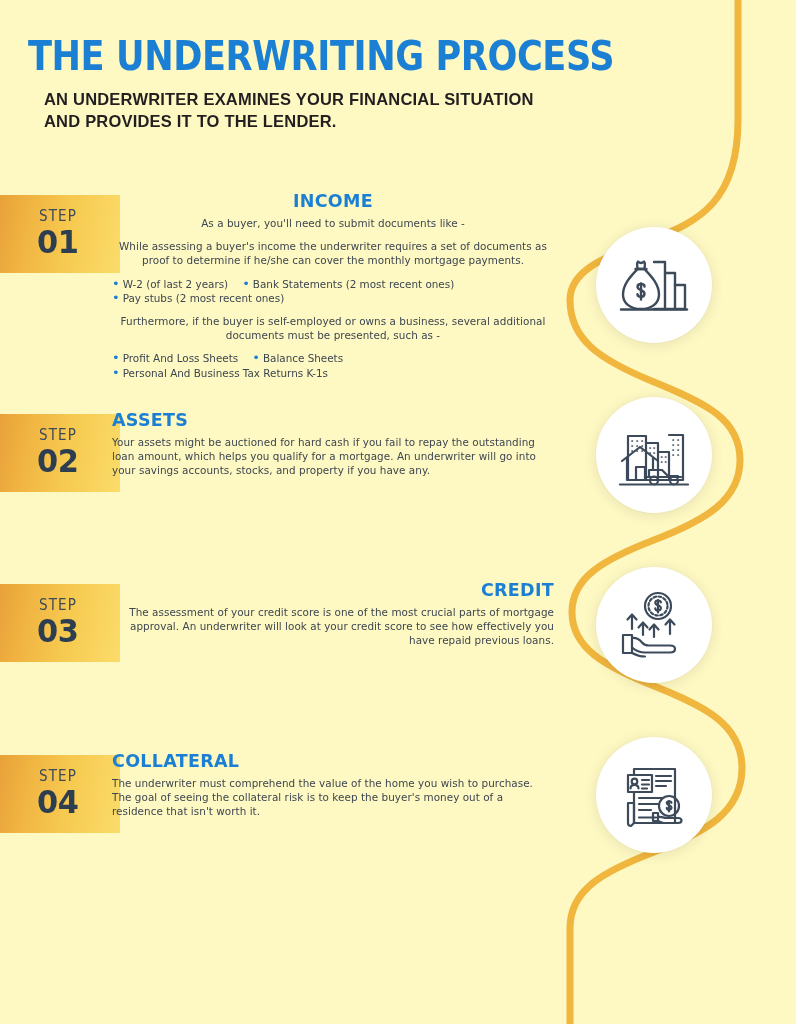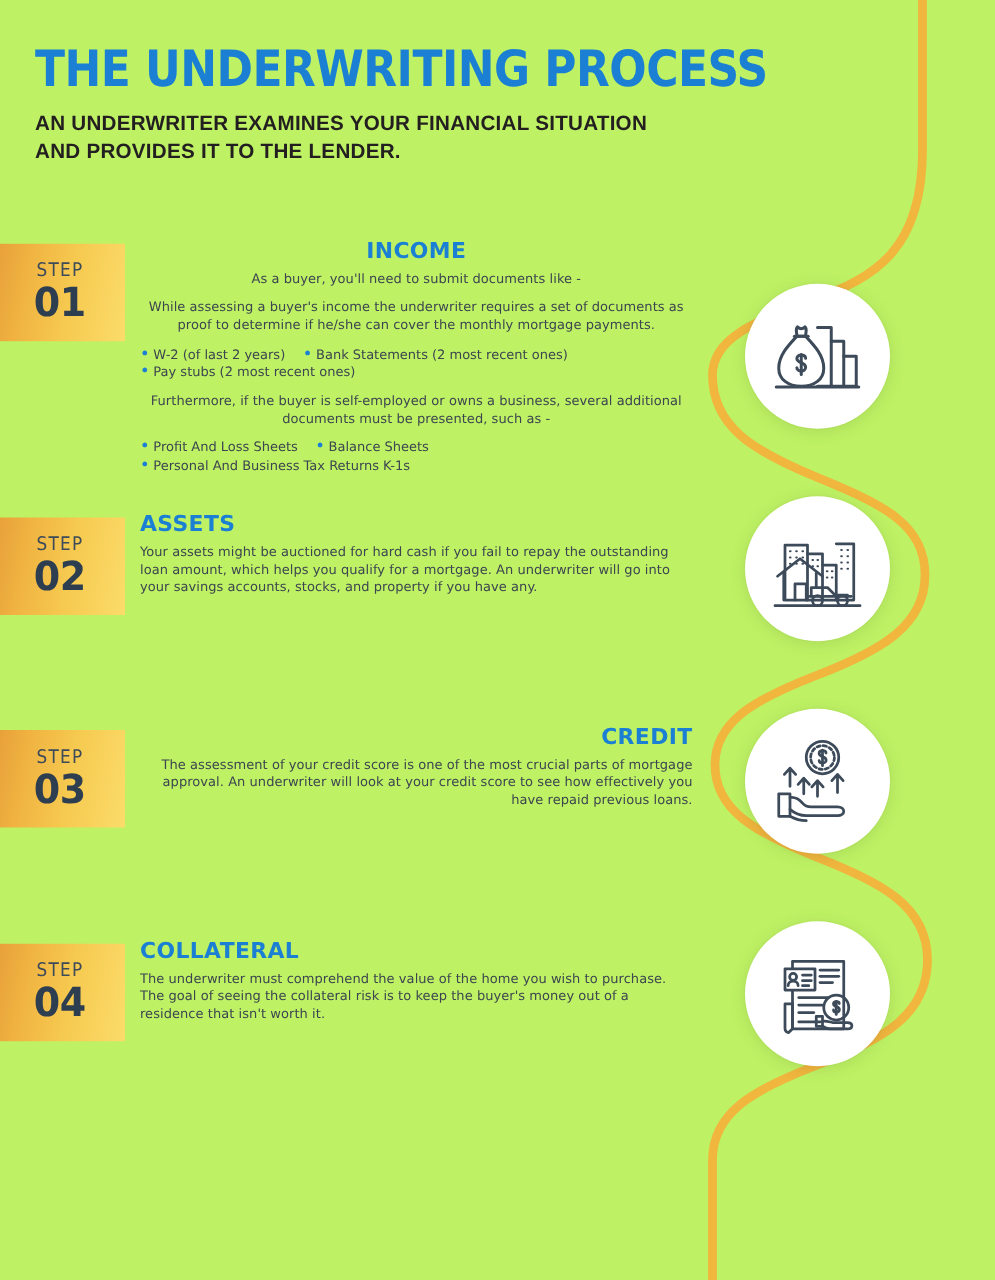--- a/index.html
+++ b/index.html
@@ -10,21 +10,21 @@
   }
   body {
     font-family: "Liberation Sans", sans-serif;
     -webkit-font-smoothing: antialiased;
   }
   #page {
     position: relative;
     width: 796px;
     height: 1024px;
     overflow: hidden;
-    background: #bef264;
+    background: #fef9c3;
   }
 
   
   #wave-layer {
     position: absolute;
     left: 0; top: 0;
     width: 796px;
     height: 1024px;
     pointer-events: none;
     z-index: 1;
@@ -44,21 +44,21 @@
     line-height: 44px;
     font-weight: bold;
     letter-spacing: -0.5px;
     color: #1b7fd4;
     margin: 0;
     transform: scaleX(0.88);
     transform-origin: left center;
     white-space: nowrap;
   }
   #subtitle {
-    margin: 10px 0 0 0;
+    margin: 10px 0 0 16px;
     font-family: "Liberation Sans", sans-serif;
     font-size: 16.5px;
     line-height: 22px;
     font-weight: bold;
     color: #231f20;
     letter-spacing: 0.2px;
     max-width: 520px;
   }
 
   
@@ -70,21 +70,21 @@
     z-index: 3;
   }
   .step-row {
     position: absolute;
     left: 0;
     width: 796px;
   }
   .step-badge {
     position: absolute;
     left: 0;
-    width: 100px;
+    width: 120px;
     height: 78px;
     background: linear-gradient(100deg, #e8a13a 0%, #f0b341 22%, #f6c94f 55%, #fbdc6a 100%);
     color: #2d4155;
     display: flex;
     flex-direction: column;
     align-items: center;
     justify-content: center;
     box-sizing: border-box;
     padding-right: 4px;
   }

